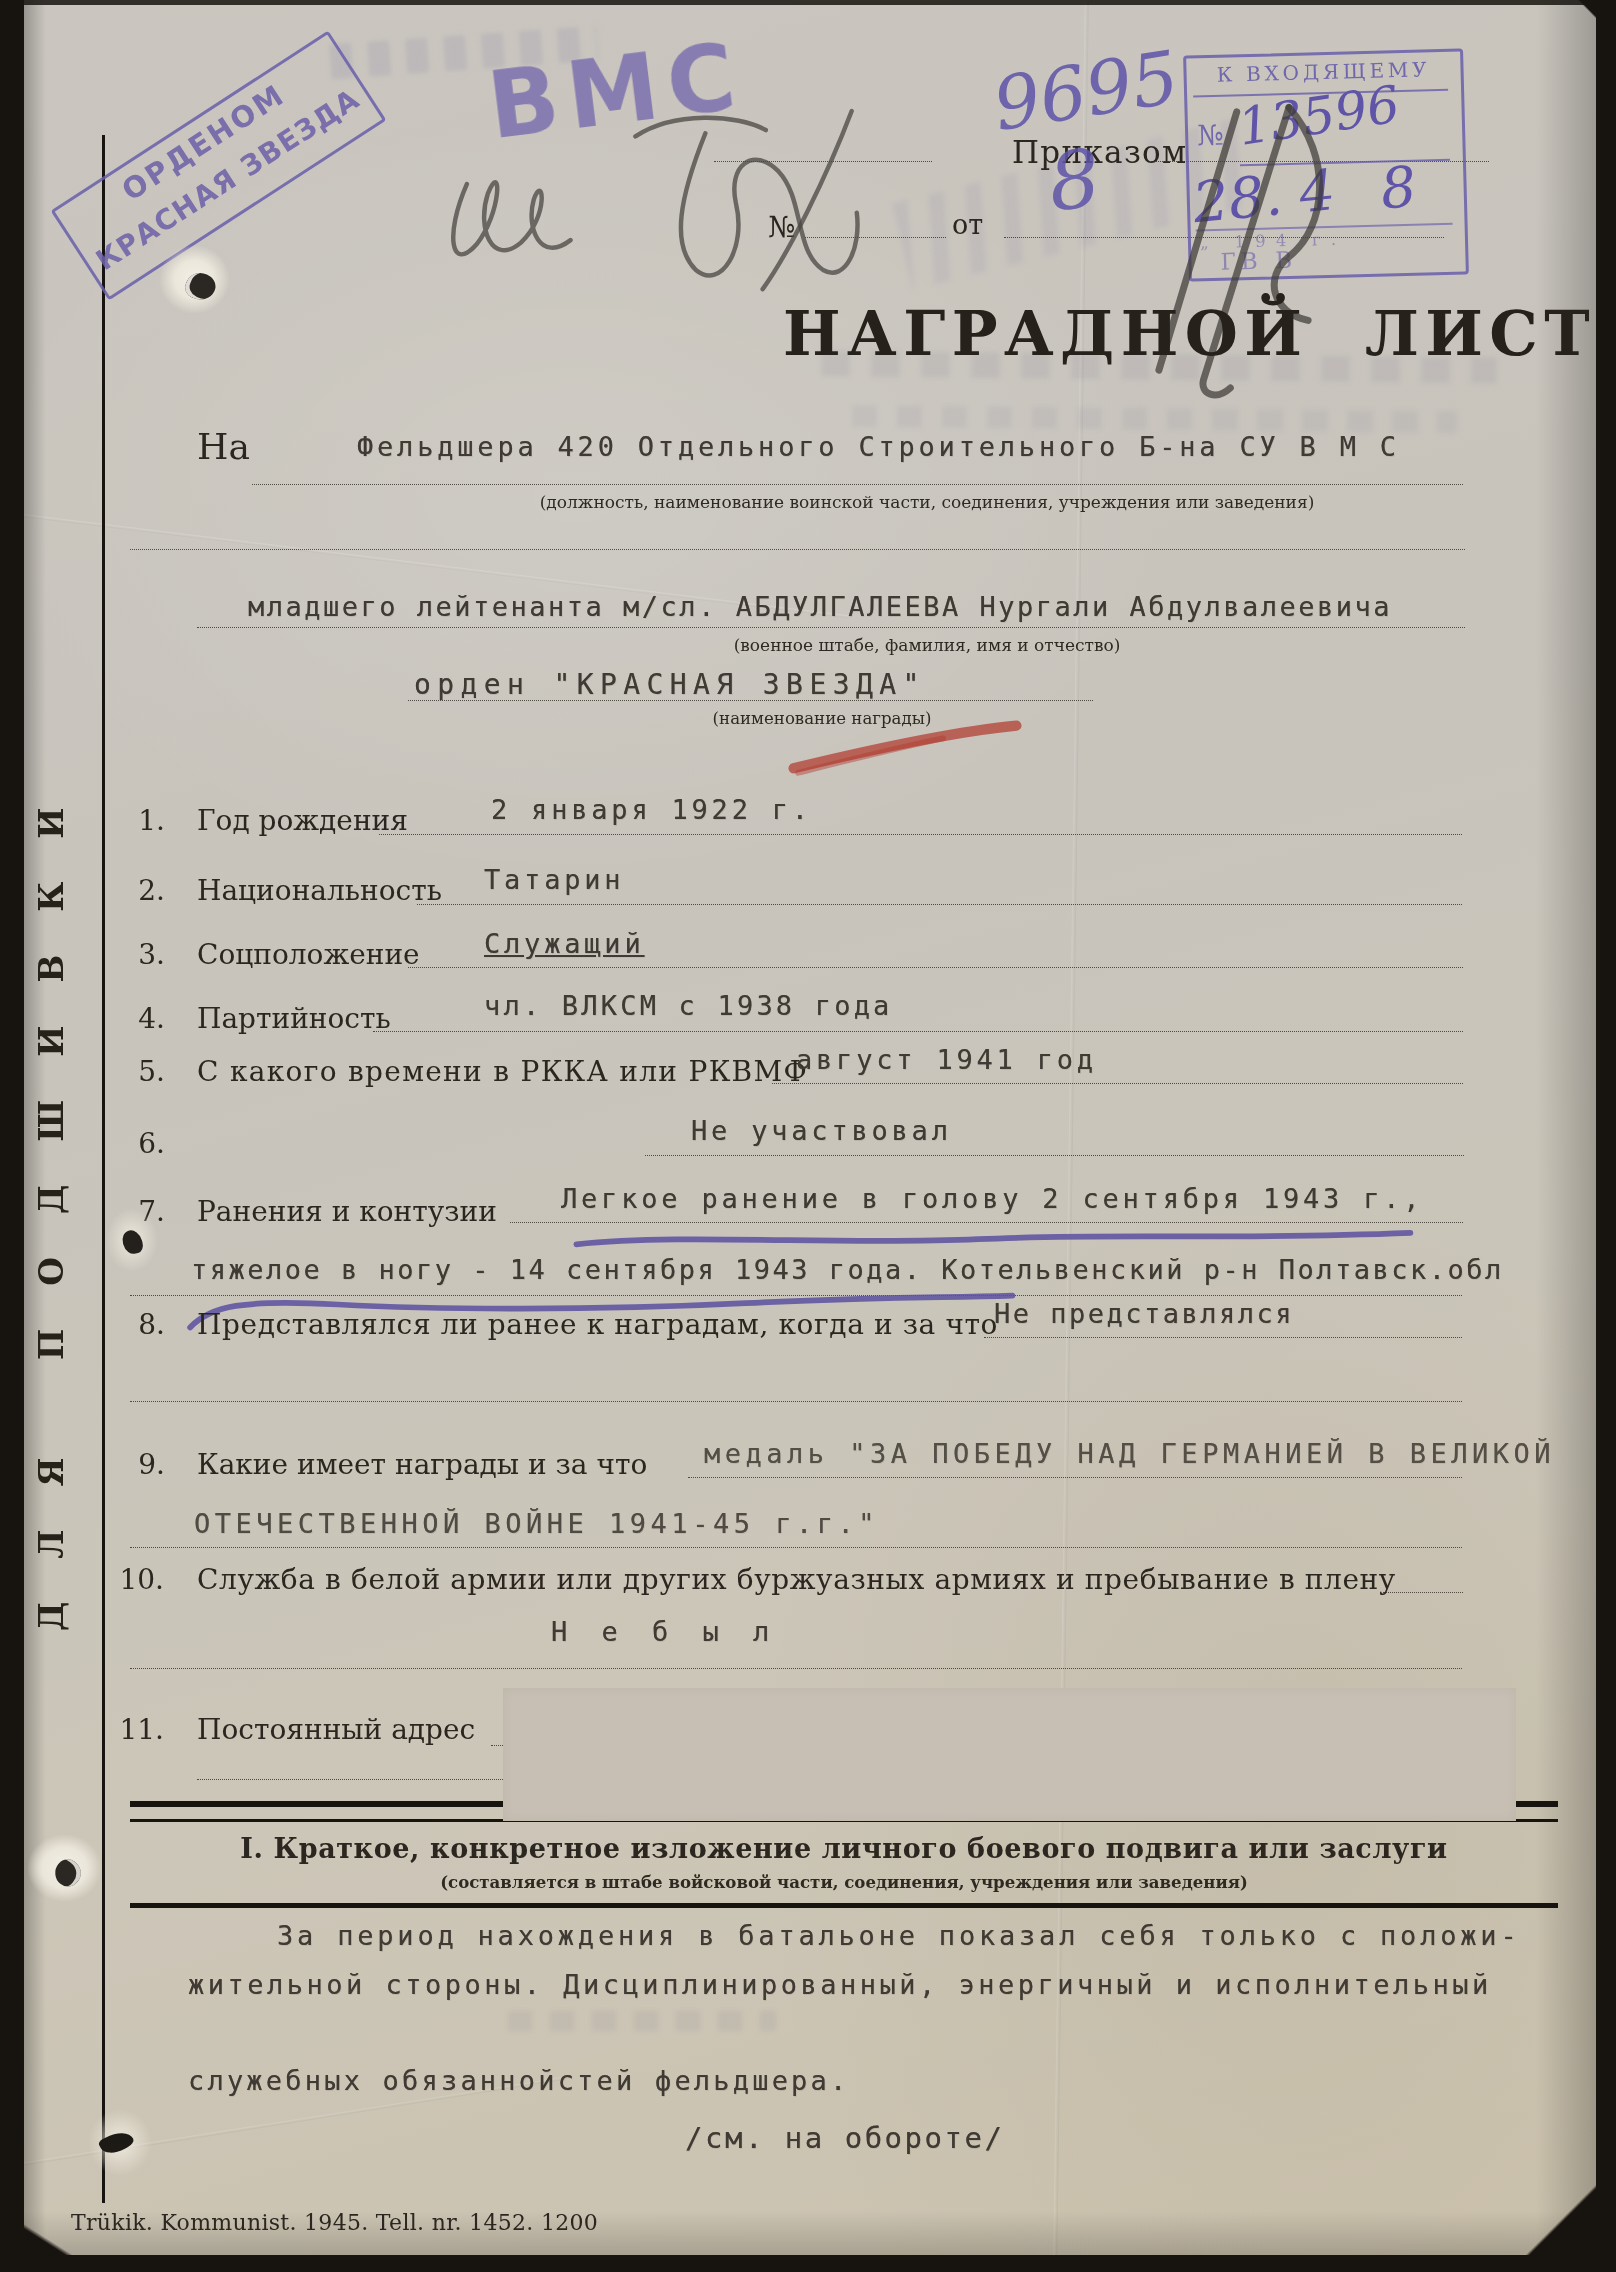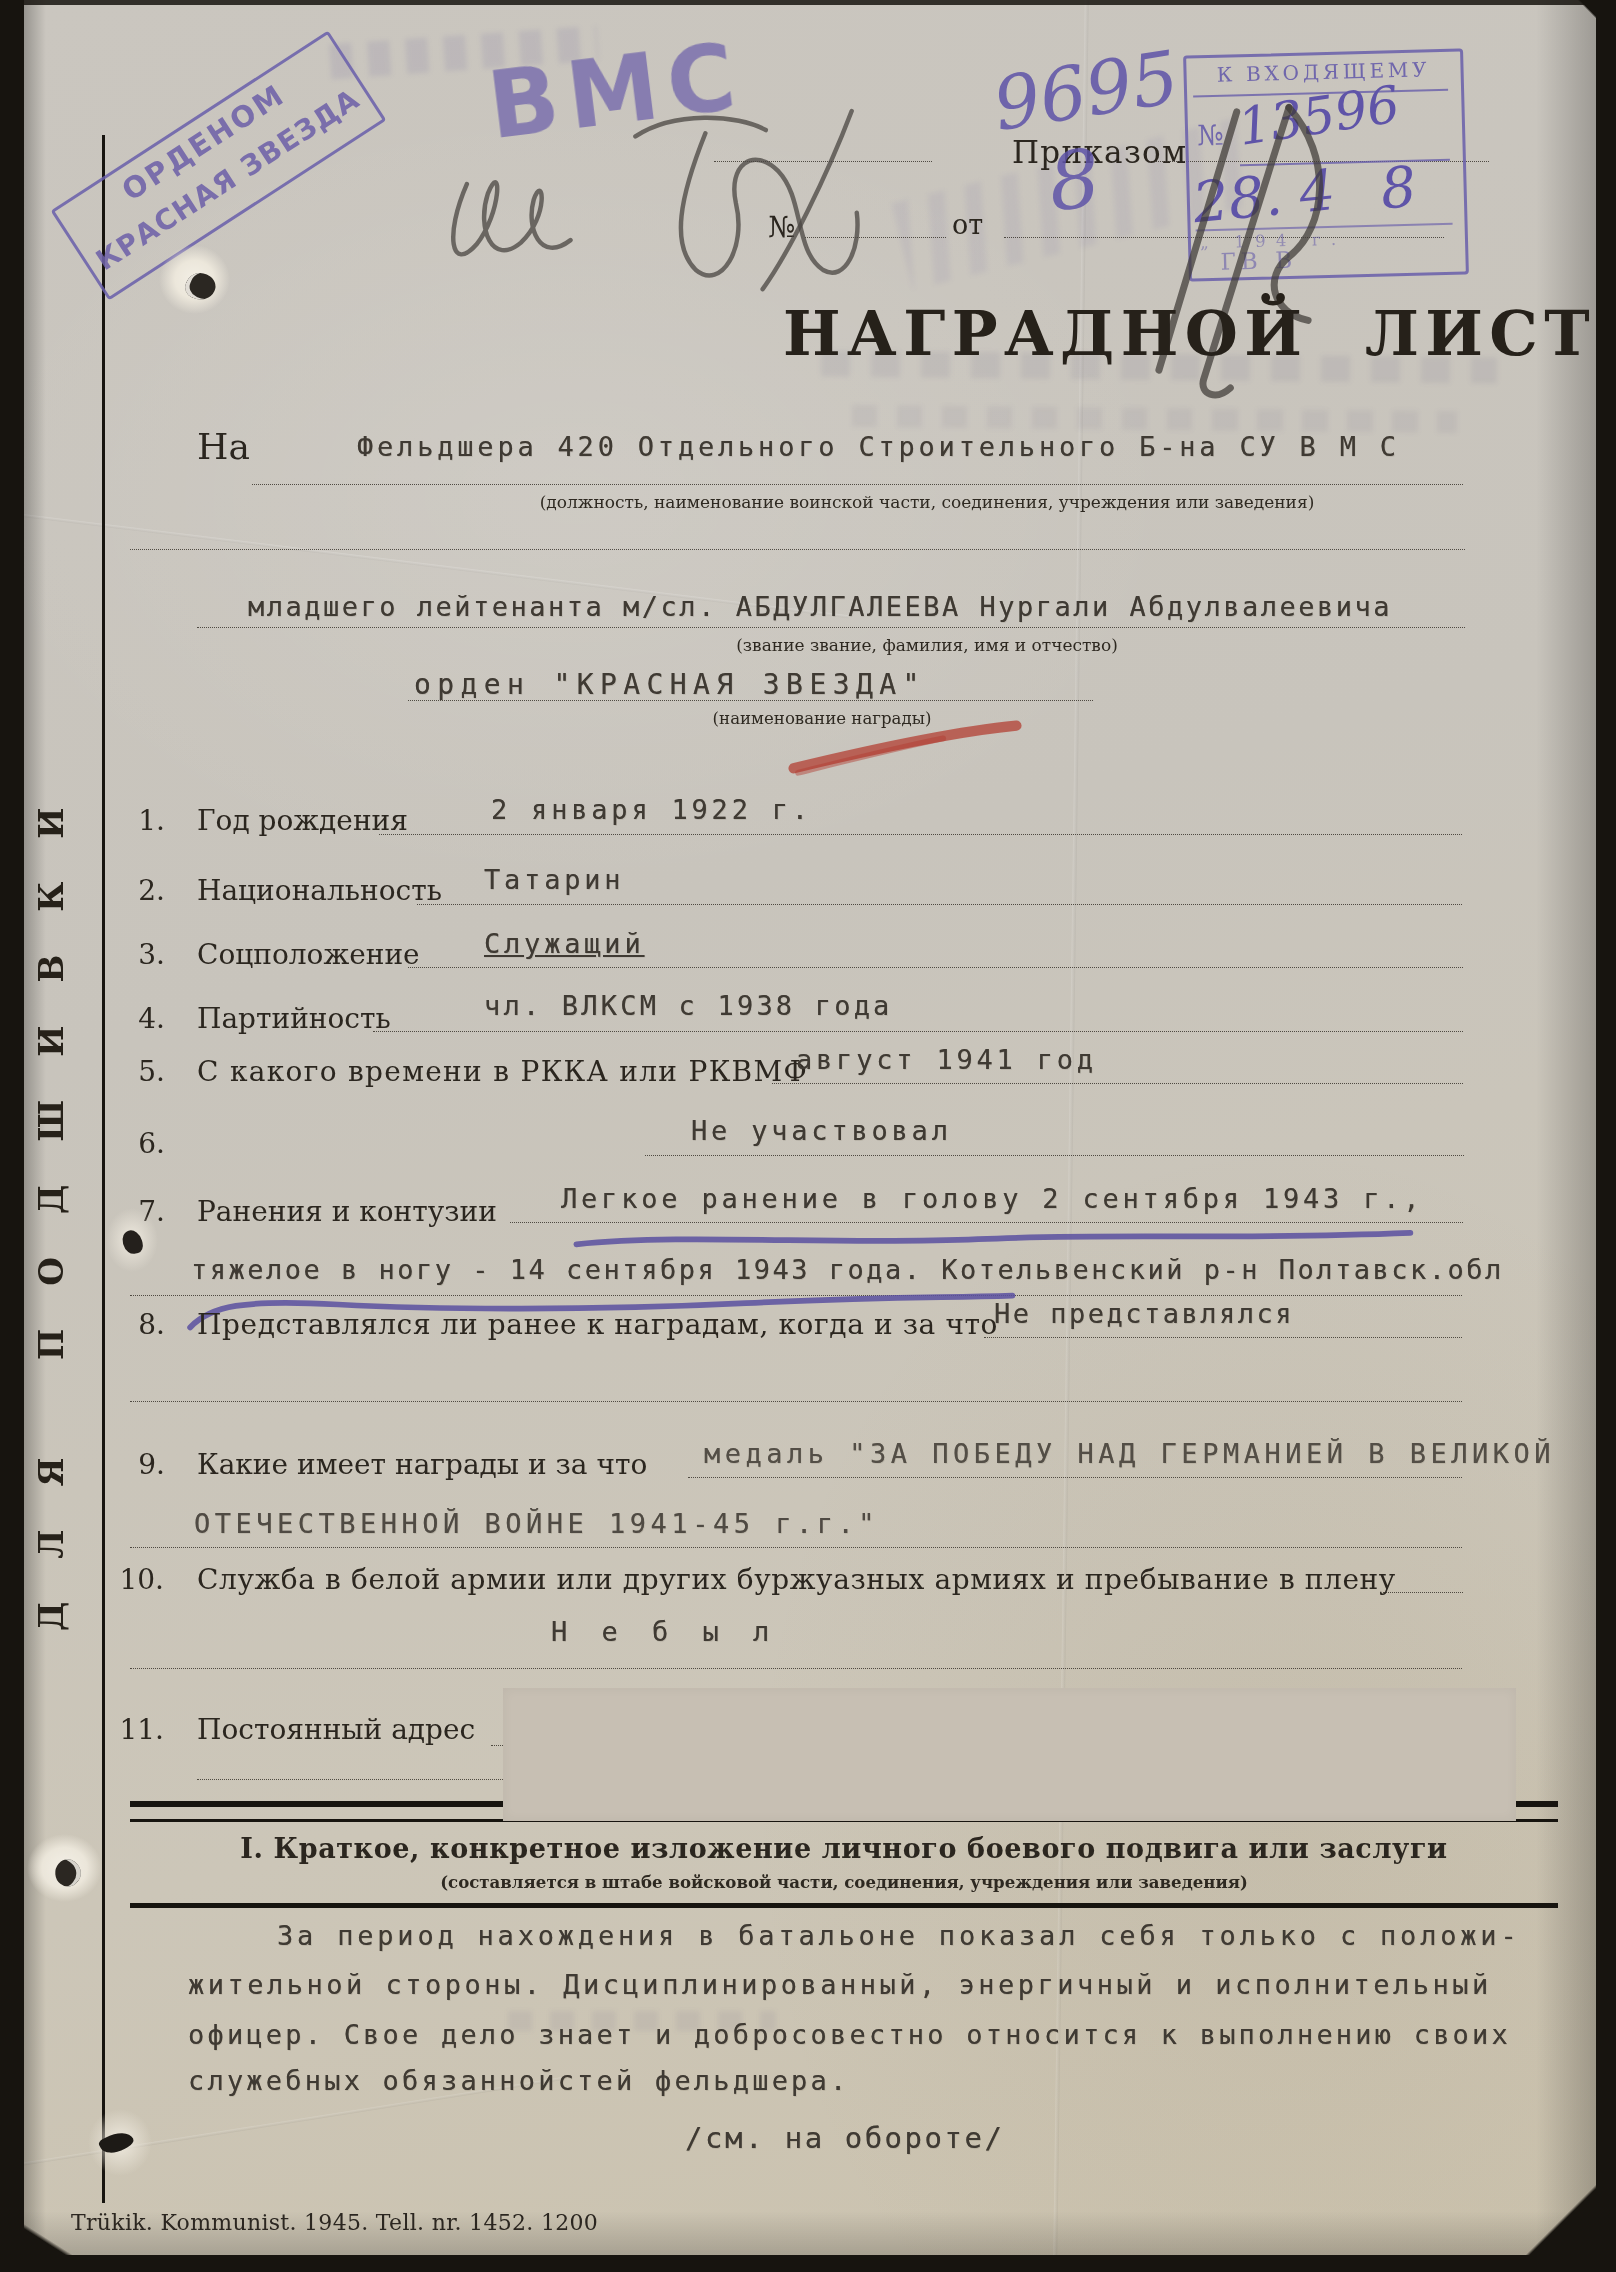--- a/index.html
+++ b/index.html
@@ -98,21 +98,21 @@
     <div class="abs ser" style="left:0;top:298px;width:1572px;text-align:right;font-size:61px;font-weight:bold;letter-spacing:6.4px;word-spacing:29px;color:#26211a;">НАГРАДНОЙ ЛИСТ</div>
 
     <div class="abs ser" style="left:173px;top:426px;font-size:36px;">На</div>
     <div class="abs mono" style="left:333px;top:431px;font-size:27px;letter-spacing:3.8px;">Фельдшера 420 Отдельного Строительного Б-на СУ  В М С</div>
     <div class="abs dots" style="left:228px;top:484px;width:1211px;"></div>
     <div class="abs cap" style="left:422px;top:492px;width:962px;font-size:17px;">(должность, наименование воинской части, соединения, учреждения или заведения)</div>
     <div class="abs dots" style="left:106px;top:549px;width:1335px;"></div>
 
     <div class="abs mono" style="left:224px;top:591px;font-size:27px;letter-spacing:2.5px;">младшего лейтенанта м/сл. АБДУЛГАЛЕЕВА Нургали Абдулвалеевича</div>
     <div class="abs dots" style="left:173px;top:627px;width:1268px;"></div>
-    <div class="abs cap" style="left:422px;top:635px;width:962px;font-size:17px;">(звание звание, фамилия, имя и отчество)</div>
+    <div class="abs cap" style="left:422px;top:635px;width:962px;font-size:17px;">(военное штабе, фамилия, имя и отчество)</div>
 
     <div class="abs mono" style="left:390px;top:668px;font-size:28px;letter-spacing:6.4px;">орден "КРАСНАЯ ЗВЕЗДА"</div>
     <div class="abs dots" style="left:384px;top:700px;width:685px;"></div>
     <div class="abs cap" style="left:575px;top:709px;width:446px;font-size:16.6px;">(наименование награды)</div>
     <svg style="left:760px;top:714px;" width="242" height="64" viewBox="0 0 380 100">
       <path d="M15,85 C110,62 260,28 365,18" fill="none" stroke="rgba(178,58,46,0.72)" stroke-width="16" stroke-linecap="round"></path>
       <path d="M22,92 C90,75 180,52 250,38" fill="none" stroke="rgba(178,58,46,0.45)" stroke-width="9" stroke-linecap="round"></path>
     </svg>
 
     <div class="abs ser" style="left:96px;top:804px;width:45px;text-align:right;font-size:28px;">1.</div>
@@ -185,21 +185,20 @@
     <div class="abs rule" style="left:106px;top:1819px;width:1428px;height:2.5px;"></div>
 
     <div class="abs" style="left:479px;top:1688px;width:1013px;height:133px;background:var(--redaction,#c7bfb3);box-shadow:inset 0 0 11.5px rgba(0,0,0,0.05);"></div>
 
     <div class="abs ser" style="left:106px;top:1833px;width:1428px;text-align:center;font-size:27px;font-weight:bold;letter-spacing:0.6px;">I. Краткое, конкретное изложение личного боевого подвига или заслуги</div>
     <div class="abs cap" style="left:106px;top:1872px;width:1428px;font-size:16.6px;font-weight:bold;">(составляется в штабе войсковой части, соединения, учреждения или заведения)</div>
     <div class="abs rule" style="left:106px;top:1903px;width:1428px;height:4.5px;"></div>
 
     <div class="abs mono" style="left:253px;top:1920px;font-size:27px;letter-spacing:3.8px;">За период нахождения в батальоне показал себя только с положи-</div>
     <div class="abs mono" style="left:164px;top:1969px;font-size:27px;letter-spacing:3.5px;">жительной стороны. Дисциплинированный, энергичный и исполнительный</div>
-    <div class="abs mono" style="left:164px;top:2019px;font-size:27px;letter-spacing:3.2px;">офицер. Свое дело знает и добросовестно относится к выполнению своих</div>
     <div class="abs mono" style="left:164px;top:2065px;font-size:27px;letter-spacing:3.2px;">служебных обязаннойстей фельдшера.</div>
     <div class="abs mono" style="left:661px;top:2121px;font-size:29px;letter-spacing:2.5px;">/см. на обороте/</div>
 
     <div class="abs ser" style="left:47px;top:2210px;font-size:22px;letter-spacing:0.3px;color:#2b2620;">Trükik. Kommunist. 1945. Tell. nr. 1452.   1200</div>
 
     <div class="abs" style="left:135px;top:245px;width:71px;height:69px;background:radial-gradient(closest-side,#f3efe6 0%,#ece7db 55%,rgba(236,231,219,0) 100%);border-radius:50%;">
       <div style="position:absolute;left:27px;top:28px;width:29px;height:27px;background:#2b2722;border-radius:55% 45% 60% 40%;transform:rotate(25deg);box-shadow:inset 3.8px -2.5px 0 rgba(245,242,234,0.9);"></div>
     </div>
     <div class="abs" style="left:82px;top:1208px;width:52px;height:64px;background:radial-gradient(closest-side,#efeadf 0%,rgba(239,234,223,0) 100%);border-radius:50%;">
       <div style="position:absolute;left:16.6px;top:21.7px;width:19px;height:24px;background:#24201c;border-radius:50% 60% 40% 55%;transform:rotate(-15deg);"></div>

